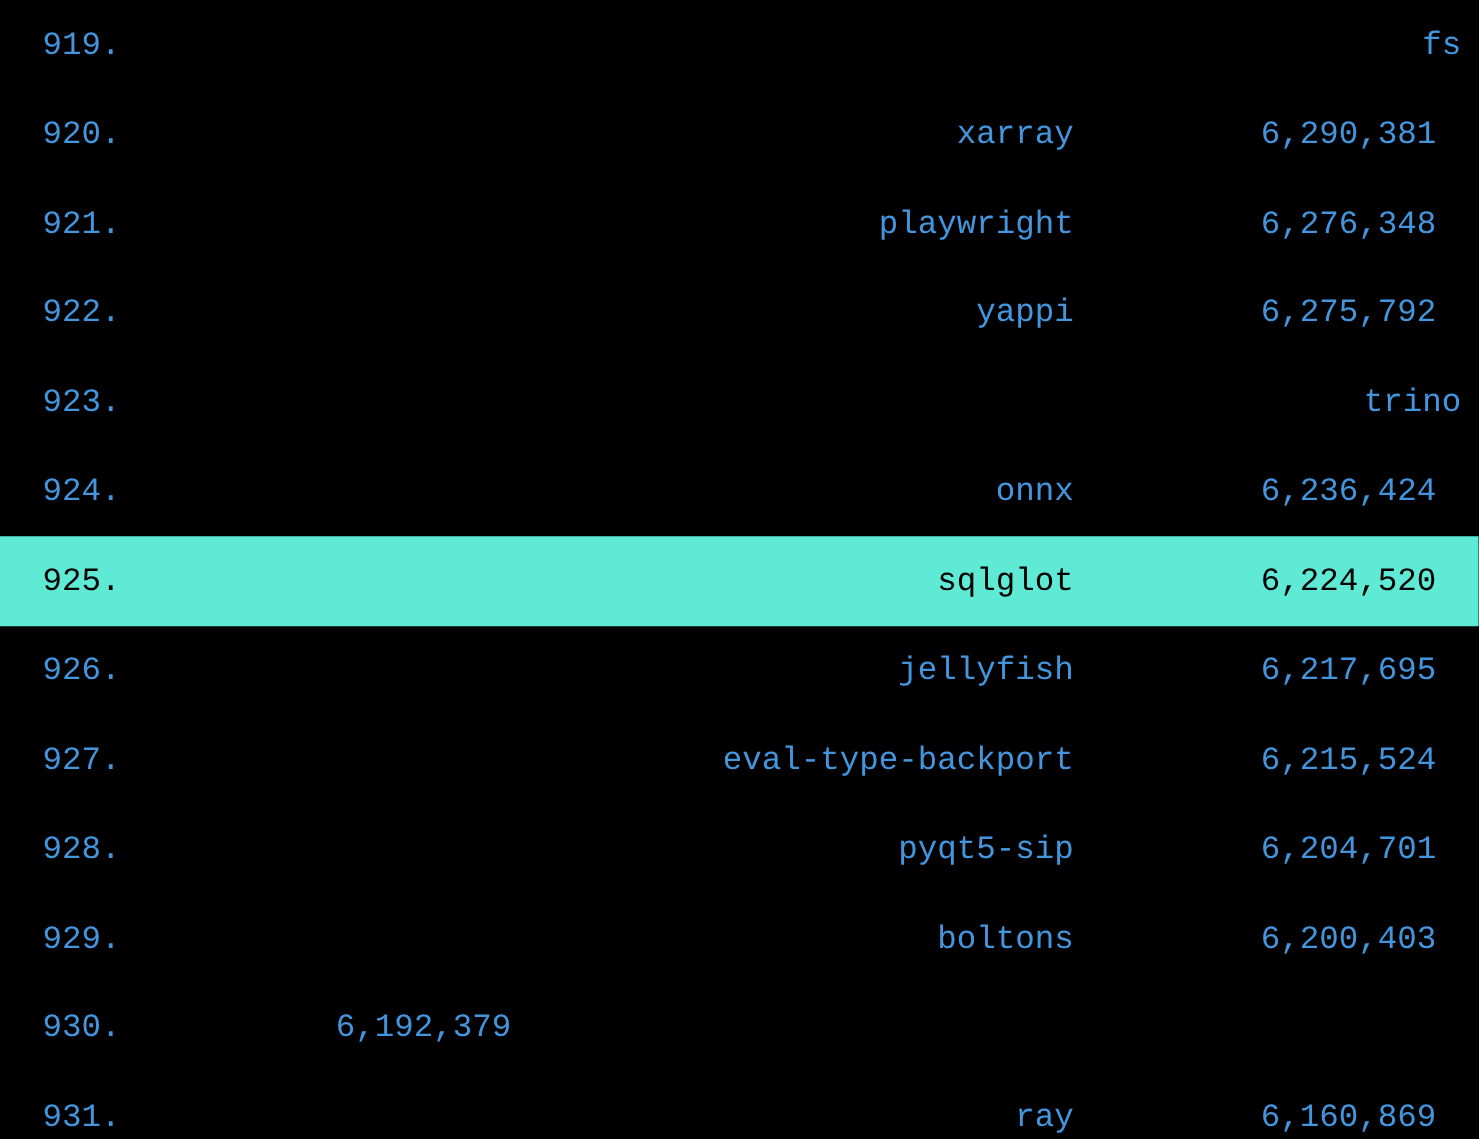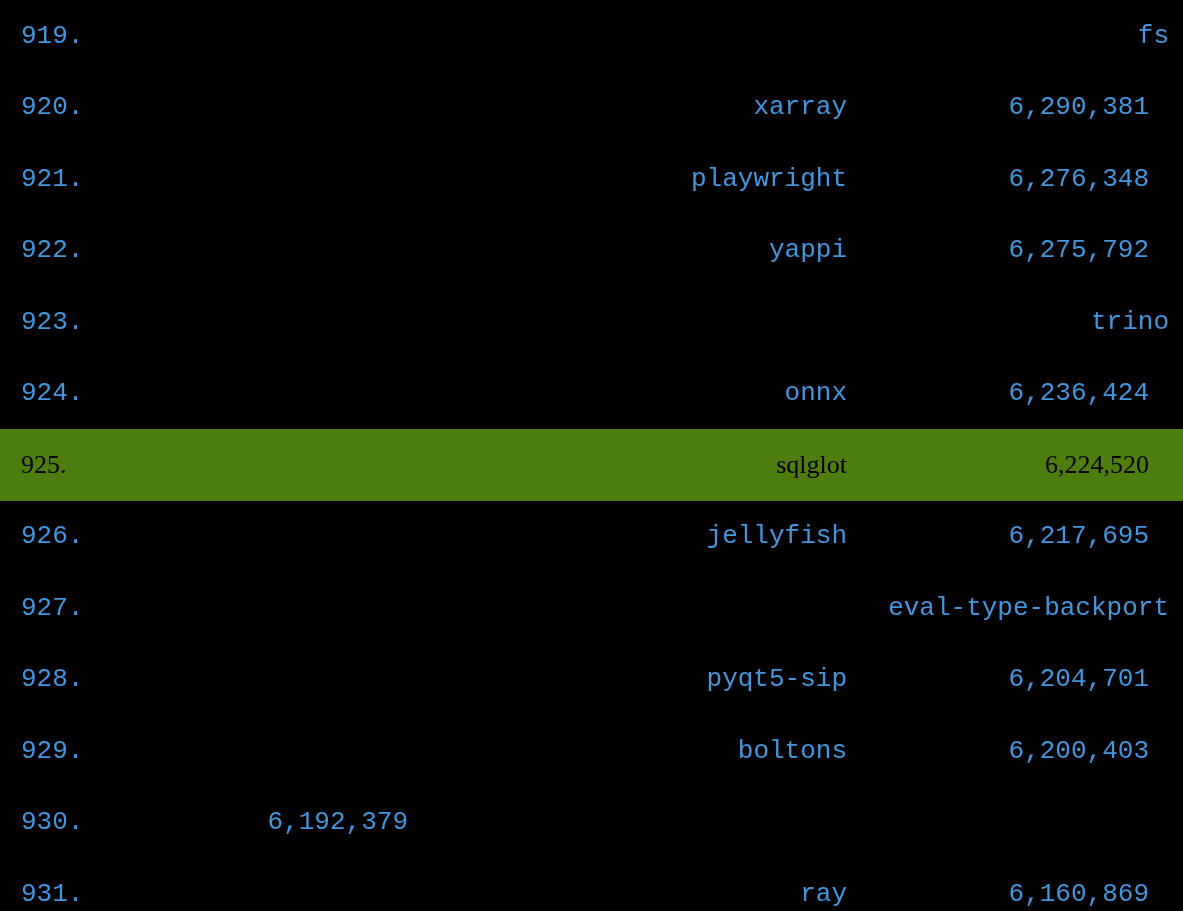--- a/index.html
+++ b/index.html
@@ -16,29 +16,27 @@
       overflow: hidden;
     }
     .table-container {
       width: 100%;
       padding-top: 0px;
     }
     .table-row {
       display: flex;
       align-items: center;
       height: 71.5px;
-      padding-left: 1px;
+      padding-left: 14px;
       padding-right: 14px;
       color: #4396dd;
-      gap: 12px;
     }
     .table-row.selected {
-      background-color: #4d7c0f;
+      background-color: #5eead4;
       color: #000000;
-      font-family: Liberation Serif, serif;
     }
     .col-rank {
       width: 105px;
       text-align: left;
       padding-left: 20px;
     }
     .col-name {
       flex: 1;
       text-align: right;
     }
@@ -86,20 +84,21 @@
       <span class="col-downloads">6,224,520</span>
     </div>
     <div class="table-row">
       <span class="col-rank">926.</span>
       <span class="col-name">jellyfish</span>
       <span class="col-downloads">6,217,695</span>
     </div>
     <div class="table-row">
       <span class="col-rank">927.</span>
       <span class="col-name">eval-type-backport</span>
+      <span class="col-downloads">6,215,524</span>
     </div>
     <div class="table-row">
       <span class="col-rank">928.</span>
       <span class="col-name">pyqt5-sip</span>
       <span class="col-downloads">6,204,701</span>
     </div>
     <div class="table-row">
       <span class="col-rank">929.</span>
       <span class="col-name">boltons</span>
       <span class="col-downloads">6,200,403</span>

